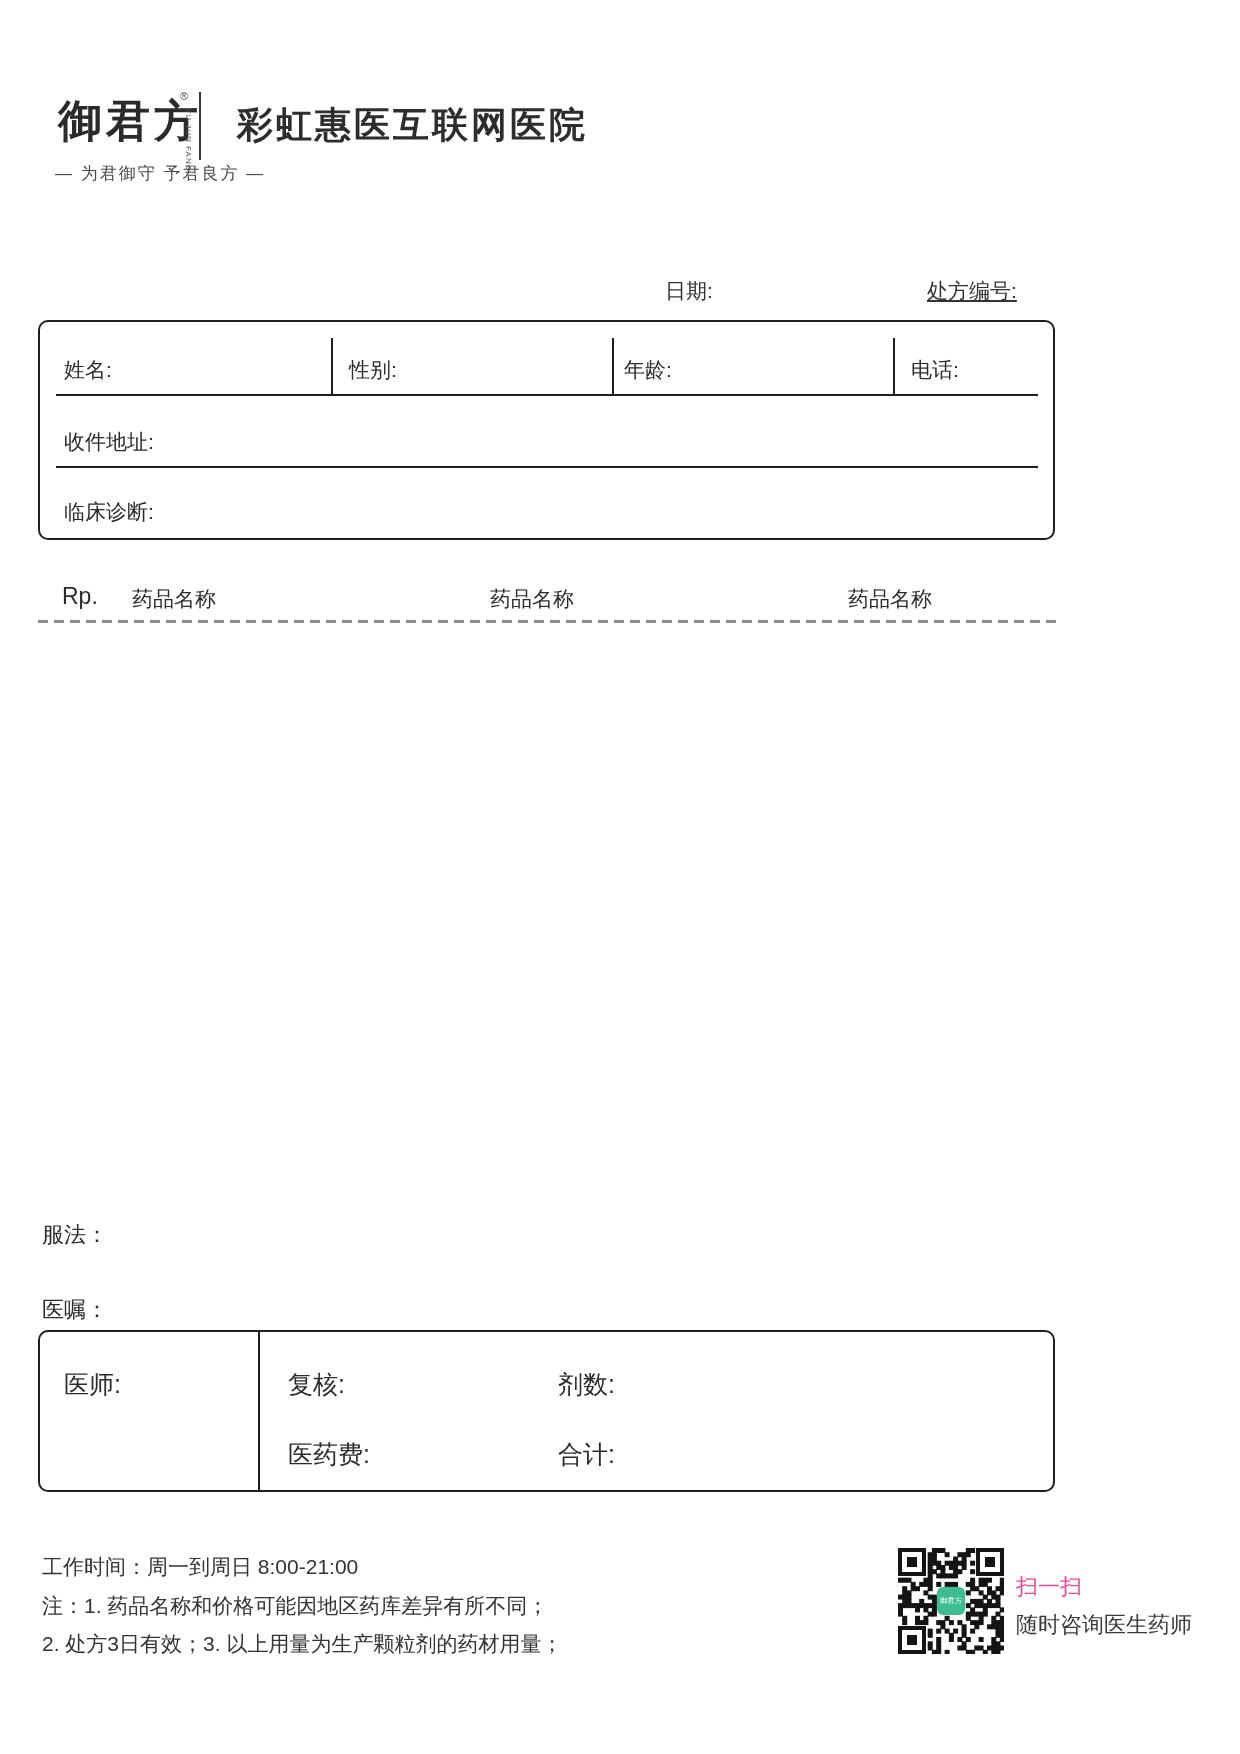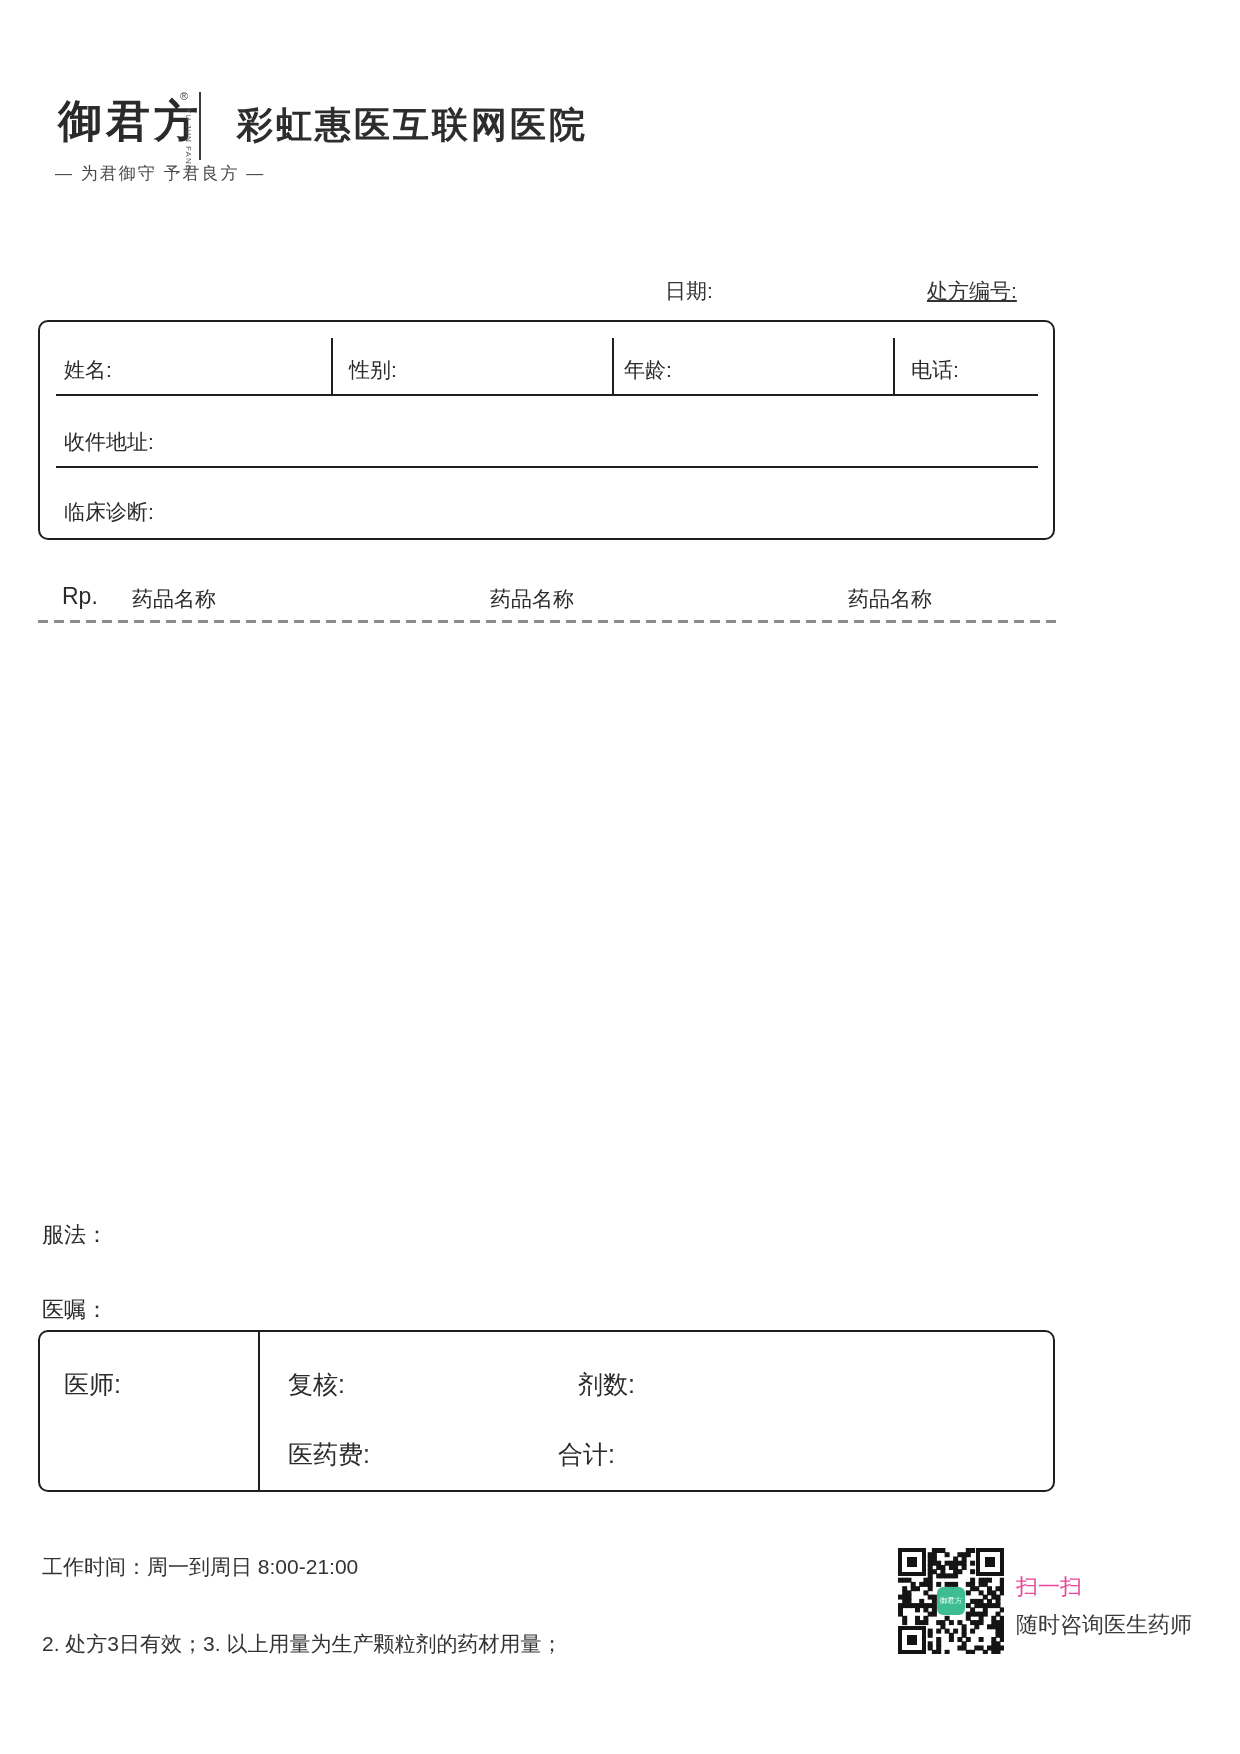--- a/index.html
+++ b/index.html
@@ -53,21 +53,21 @@
   .usage-label  { left:42px; top:1220px; font-size:22px; color:#2b2b2b; }
   .advice-label { left:42px; top:1270px; font-size:22px; color:#2b2b2b;margin-top:25px; }
 
   
   .signoff-box { left:38px; top:1330px; width:1017px; height:162px;
     border:2.5px solid #1f1f1f; border-radius:10px; }
   .signoff-vdiv { left:258px; top:1330px; width:2px; height:162px; background:#1f1f1f; }
   .so-label { font-size:25px; color:#2b2b2b; }
   .lbl-doctor { left:64px;  top:1368px; }
   .lbl-review { left:288px; top:1368px; }
-  .lbl-doses  { left:578px; top:1368px; }
+  .lbl-doses  { left:558px; top:1368px; }
   .lbl-fee    { left:288px; top:1438px; }
   .lbl-total  { left:558px; top:1438px; }
 
   
   .ft-line { left:42px; font-size:21px; color:#333; }
   .ft1 { top:1553px; } .ft2 { top:1592px; } .ft3 { top:1630px; }
   .qr-wrap { left:898px; top:1548px; width:106px; height:106px; }
   .scan-title { left:1016px; top:1572px; font-size:22px; color:#ec4899; }
   .scan-desc  { left:1016px; top:1610px; font-size:22px; color:#3a3a3a; }
 </style>
@@ -110,20 +110,21 @@
 
   <div class="abs signoff-box"></div>
   <div class="abs signoff-vdiv"></div>
   <div class="abs so-label lbl-doctor">医师:</div>
   <div class="abs so-label lbl-review">复核:</div>
   <div class="abs so-label lbl-doses">剂数:</div>
   <div class="abs so-label lbl-fee">医药费:</div>
   <div class="abs so-label lbl-total">合计:</div>
 
   <div class="abs ft-line ft1">工作时间：周一到周日  8:00-21:00</div>
+  <div class="abs ft-line ft2">注：1. 药品名称和价格可能因地区药库差异有所不同；</div>
   <div class="abs ft-line ft3">2. 处方3日有效；3. 以上用量为生产颗粒剂的药材用量；</div>
 
   <div class="abs qr-wrap">
     <svg width="106" height="106" viewBox="0 0 106 106" xmlns="http://www.w3.org/2000/svg">
       <rect x="0" y="0" width="106" height="106" fill="#ffffff"></rect>
       <g id="qr-modules" fill="#141414">
           <rect x="33.9" y="0.0" width="5" height="5"></rect>
           <rect x="38.2" y="0.0" width="5" height="5"></rect>
           <rect x="42.4" y="0.0" width="5" height="5"></rect>
           <rect x="67.8" y="0.0" width="5" height="5"></rect>

